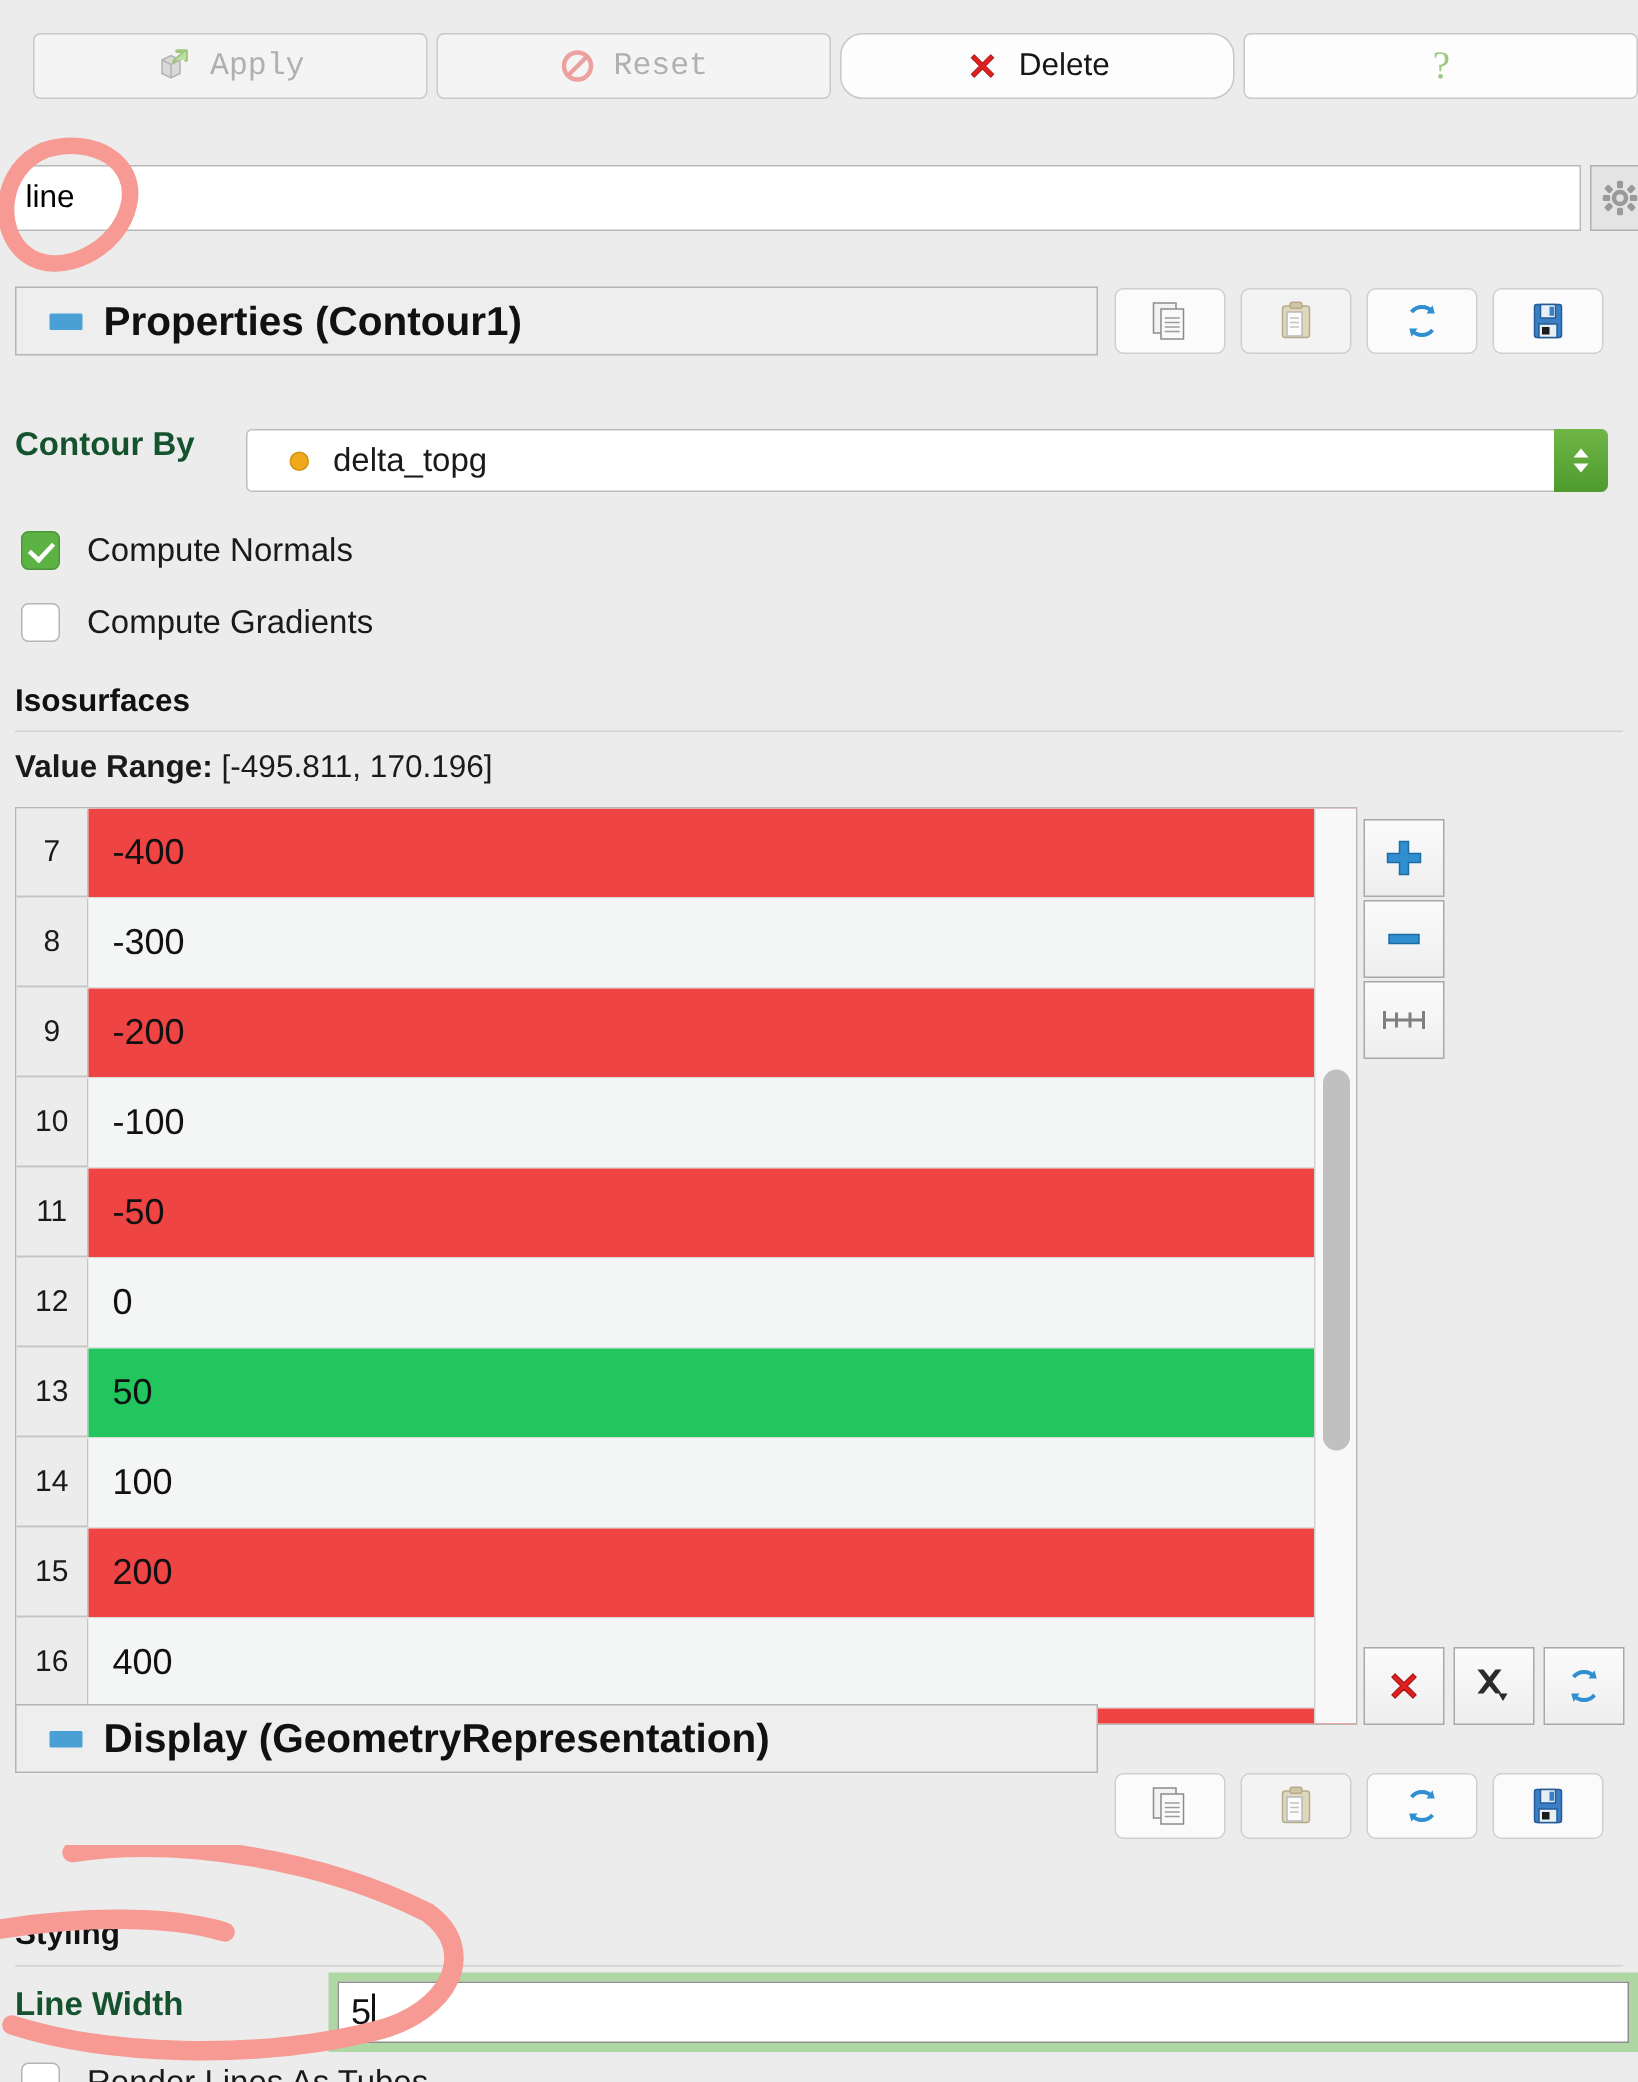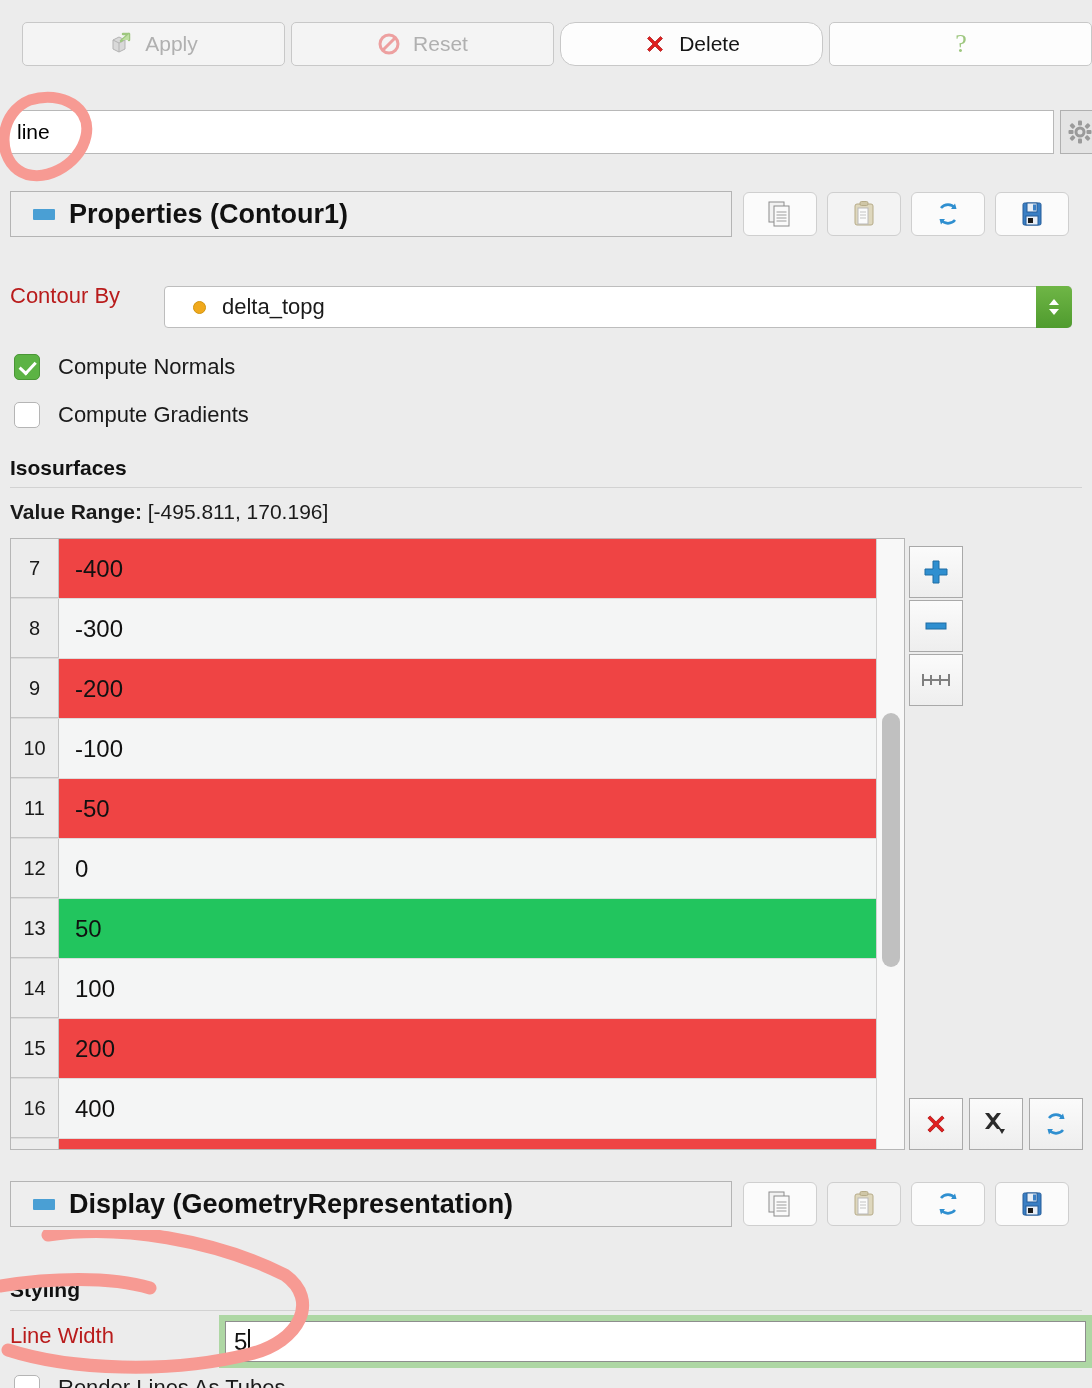--- a/index.html
+++ b/index.html
@@ -35,21 +35,21 @@
     border-radius: 5px;
     background: #fafafa;
     display: flex;
     align-items: center;
     justify-content: center;
     gap: 12px;
     font-size: 21px;
     box-sizing: border-box;
     padding: 0 14px;
   }
-  .tb-btn.disabled { color: #b0b0b0; background: #f4f4f4; }
+  .tb-btn.disabled { color: #b0b0b0; background: #f4f4f4; font-family: Liberation Mono, monospace; }
   .tb-btn.enabled { color: #161616; background: #fdfdfd; }
   #apply-btn  { width: 266px; }
   #reset-btn  { width: 266px; }
   #delete-btn { width: 266px; border-radius: 15px; }
   #help-btn   { width: 266px; }
 
   .ico { display:inline-block; line-height:0; }
 
   
   .search-row {
@@ -110,21 +110,21 @@
     width: 74px; height: 44px;
     background: #fbfbfb;
     border: 1px solid #cfcfcf;
     border-radius: 6px;
     box-sizing: border-box;
     display: flex; align-items: center; justify-content: center;
   }
   .hdr-btn.dim { background:#f3f3f3; }
 
   
-  .label-static { position: absolute; font-size: 22px; color: #b91c1c; }
+  .label-static { position: absolute; font-size: 22px; color: #14532d; font-weight: bold; }
   .combo {
     position: absolute;
     left: 164px; top: 286px;
     width: 908px; height: 42px;
     background: #ffffff;
     border: 1px solid #bdbdbd;
     border-radius: 4px;
     box-sizing: border-box;
     display: flex;
     align-items: center;
@@ -532,21 +532,21 @@
   <span class="ico">
     <svg width="30" height="30" viewBox="0 0 30 30">
       <path d="M22 9a9 9 0 0 0-14 0" fill="none" stroke="#2f8fd0" stroke-width="2.6"></path>
       <path d="M8 21a9 9 0 0 0 14 0" fill="none" stroke="#2f8fd0" stroke-width="2.6"></path>
       <path d="M22 4.5 L23.5 10 L18 10 Z" fill="#2f8fd0"></path>
       <path d="M8 25.5 L6.5 20 L12 20 Z" fill="#2f8fd0"></path>
     </svg>
   </span>
 </div>
 
-<div class="section-header" style="top:1181px;align-items:center;">
+<div class="section-header" style="top:1136px;align-items:center;">
   <span class="sq-collapse"></span>
   <span>Display (GeometryRepresentation)</span>
 </div>
 <div class="hdr-btns" style="left:743px; top:1182px;">
   <div class="hdr-btn">
     <span class="ico">
       <svg width="30" height="30" viewBox="0 0 30 30">
         <rect x="4" y="3" width="15" height="20" fill="#f2f2f2" stroke="#8c8c8c"></rect>
         <rect x="9" y="7" width="15" height="20" fill="#fafafa" stroke="#8c8c8c"></rect>
         <g stroke="#9c9c9c" stroke-width="1">

